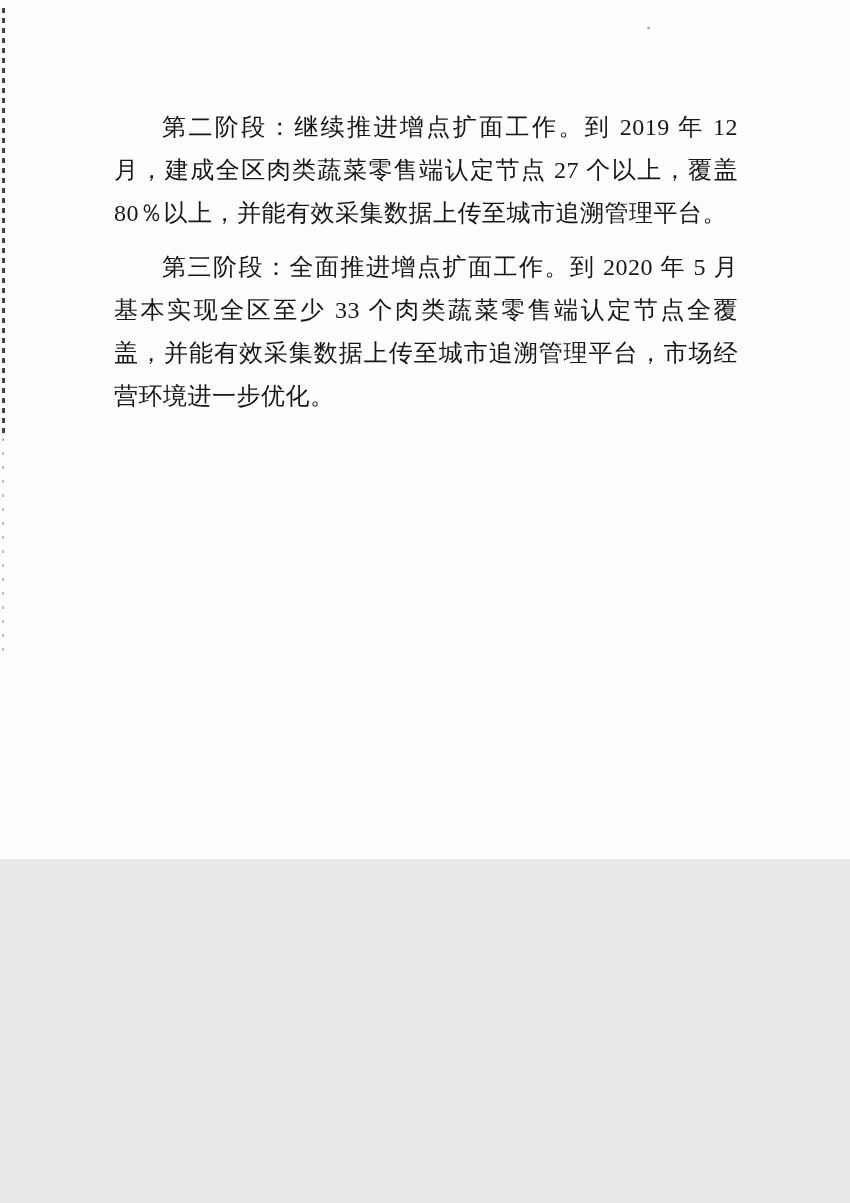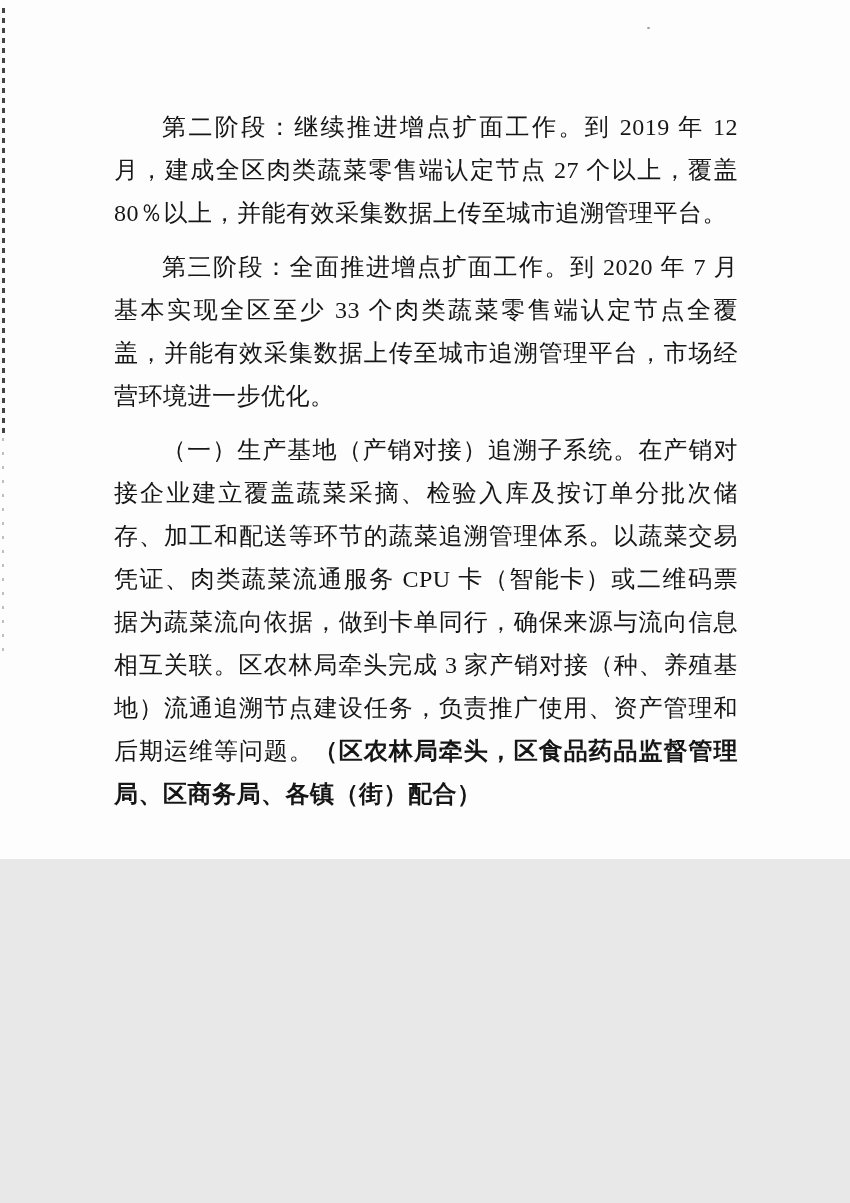--- a/index.html
+++ b/index.html
@@ -85,23 +85,22 @@
 <div class="page">
 
   <div class="scan-dash-top"></div>
   <div class="scan-dash-bottom"></div>
   <div class="ink-speck"></div>
 
   <div class="text-block">
 
     <p class="para">第二阶段：继续推进增点扩面工作。到 2019 年 12 月，建成全区肉类蔬菜零售端认定节点 27 个以上，覆盖 80％以上，并能有效采集数据上传至城市追溯管理平台。</p>
 
-    <p class="para">第三阶段：全面推进增点扩面工作。到 2020 年 7 月基本实现全区至少 33 个肉类蔬菜零售端认定节点全覆盖，并能有效采集数据上传至城市追溯管理平台，市场经营环境进一步优化。</p>
+    <p class="para">第三阶段：全面推进增点扩面工作。到 2020 年 5 月基本实现全区至少 33 个肉类蔬菜零售端认定节点全覆盖，并能有效采集数据上传至城市追溯管理平台，市场经营环境进一步优化。</p>
 
 
-    <p class="para"><span>（一）生产基地（产销对接）追溯子系统。在产销对接企业建立覆盖蔬菜采摘、检验入库及按订单分批次储存、加工和配送等环节的蔬菜追溯管理体系。以蔬菜交易凭证、肉类蔬菜流通服务 CPU 卡（智能卡）或二维码票据为蔬菜流向依据，做到卡单同行，确保来源与流向信息相互关联。区农林局牵头完成 3 家产销对接（种、养殖基地）流通追溯节点建设任务，负责推广使用、资产管理和后期运维等问题。</span><span class="bold-seg">（区农林局牵头，区食品药品监督管理局、区商务局、各镇（街）配合）</span></p>
 
 
   </div>
 
   <div class="page-number">— 4 —</div>
 
 </div>
 
 </body></html>

